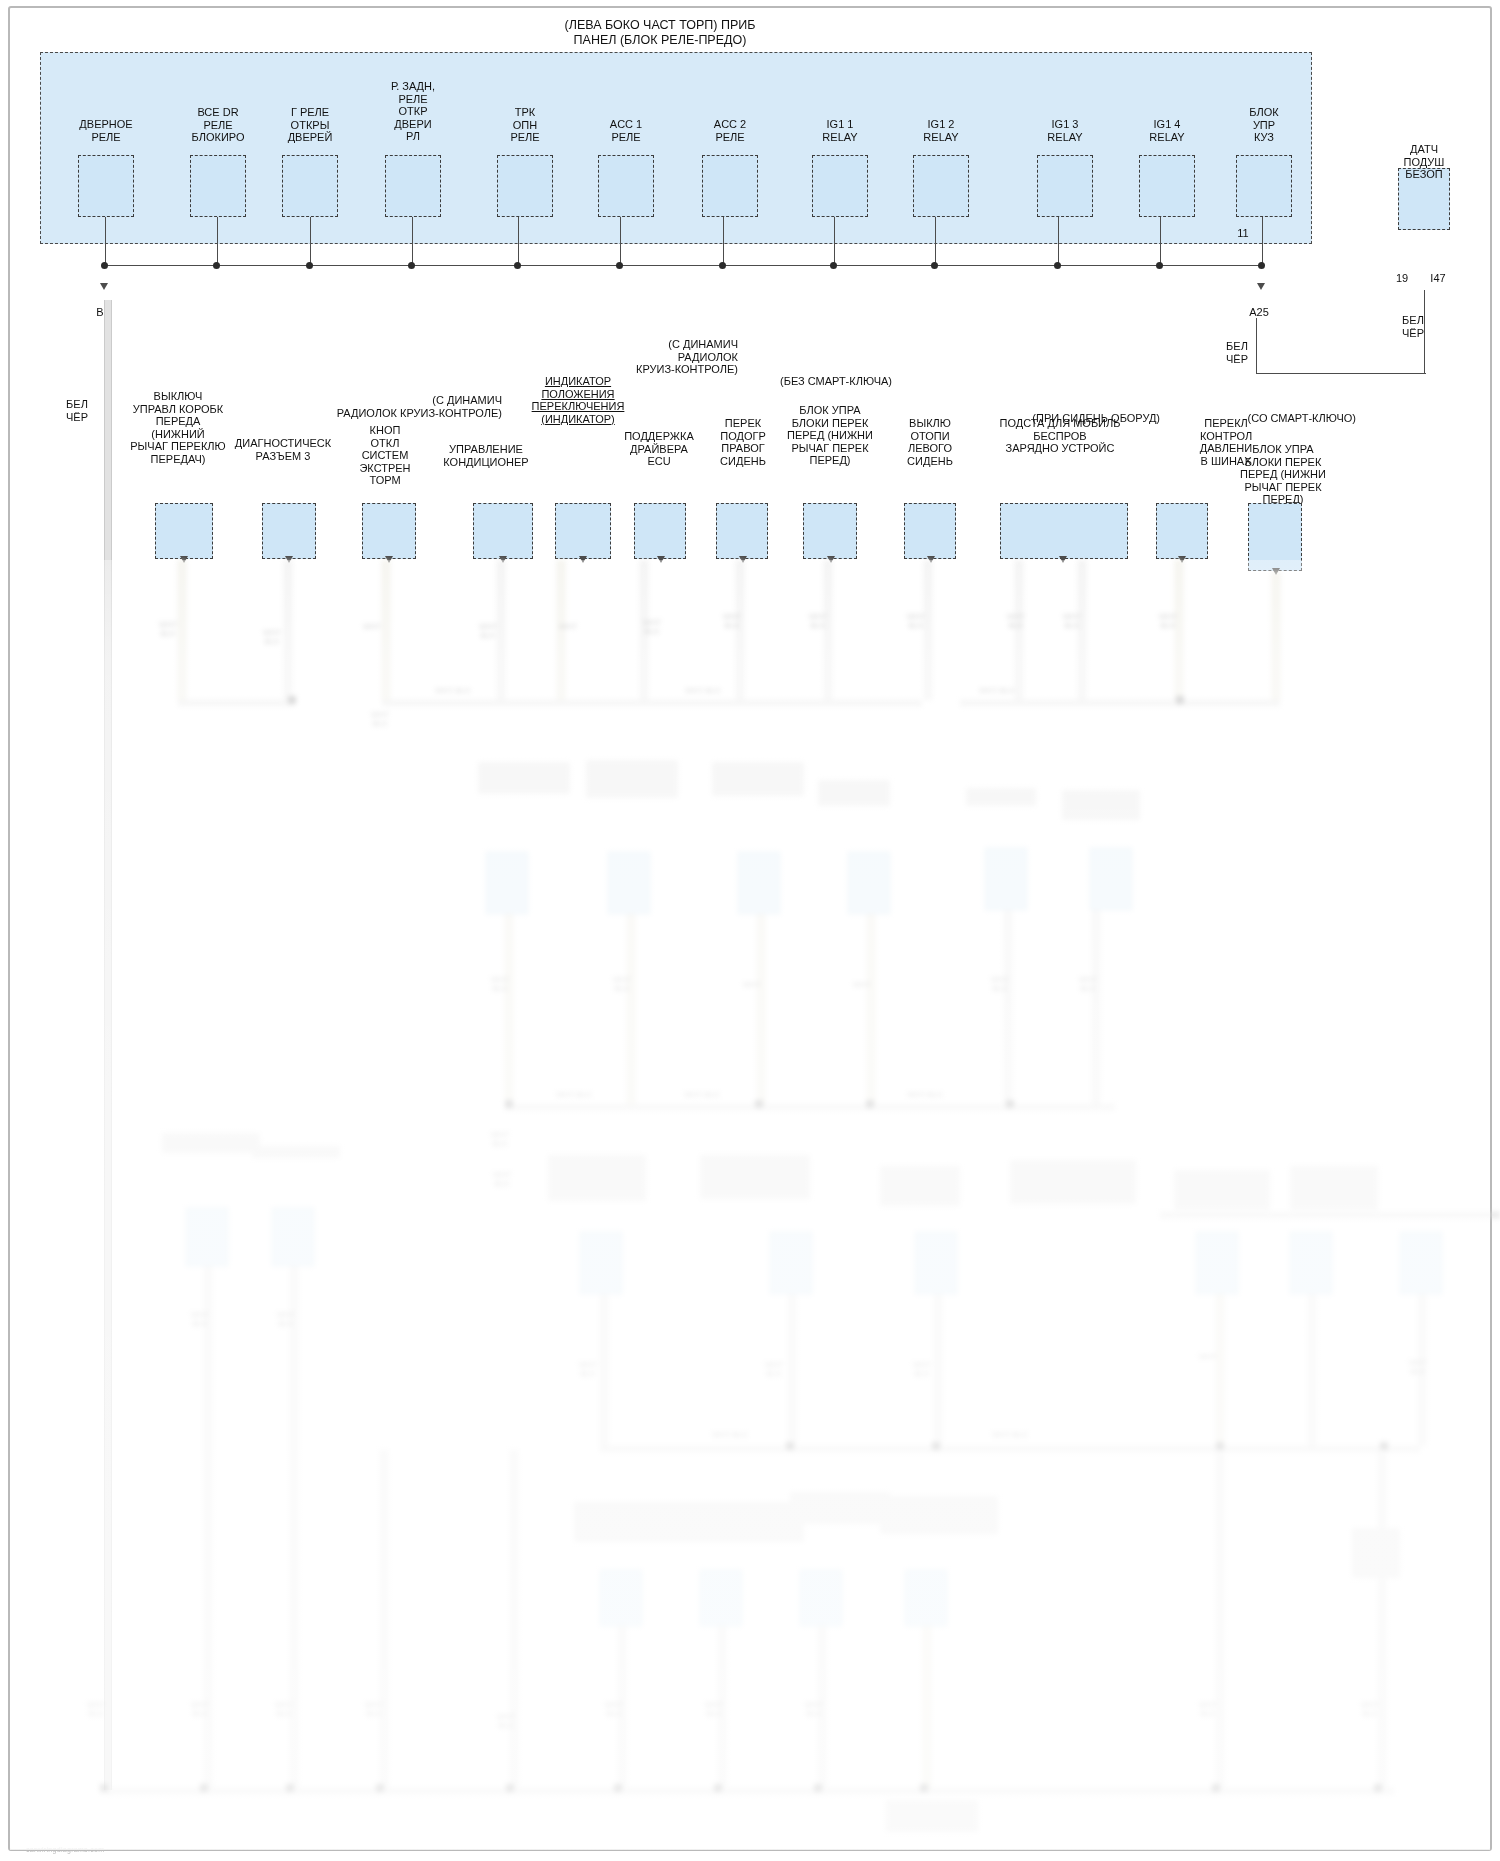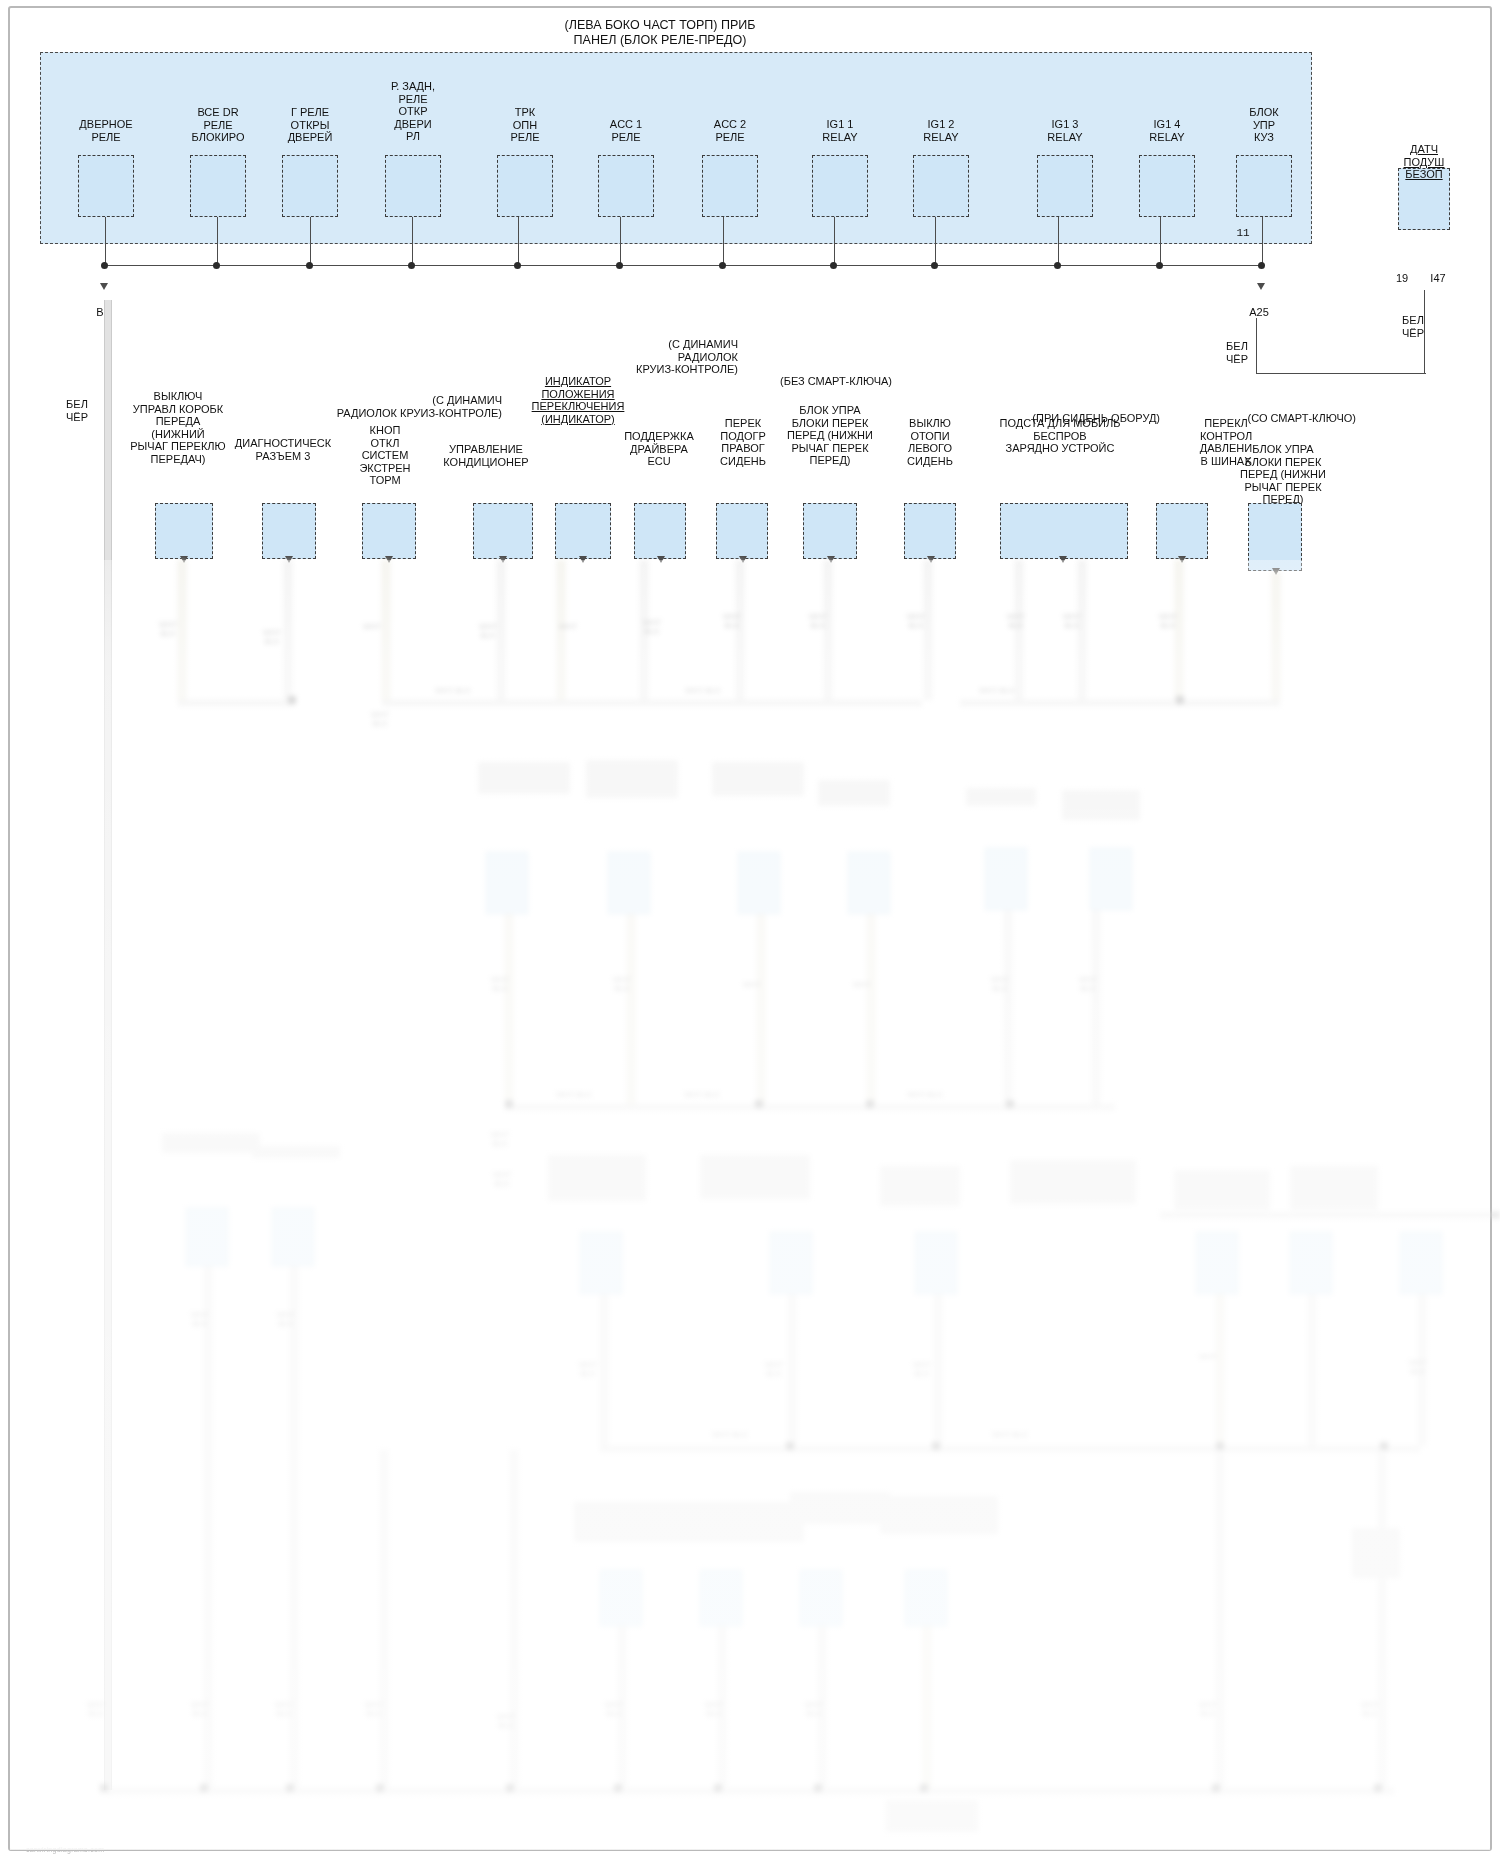--- a/index.html
+++ b/index.html
@@ -272,33 +272,33 @@
   <div class="dot" style="left:408px; top:262px;"></div>
   <div class="dot" style="left:514px; top:262px;"></div>
   <div class="dot" style="left:616px; top:262px;"></div>
   <div class="dot" style="left:719px; top:262px;"></div>
   <div class="dot" style="left:830px; top:262px;"></div>
   <div class="dot" style="left:931px; top:262px;"></div>
   <div class="dot" style="left:1054px; top:262px;"></div>
   <div class="dot" style="left:1156px; top:262px;"></div>
   <div class="dot" style="left:1258px; top:262px;"></div>
 
-  <div class="pin-label" style="left:1228px; top:227px; width:30px;font-family:Liberation Mono, monospace;">11</div>
+  <div class="pin-label" style="left:1228px; top:227px; width:30px;">11</div>
 
   <div class="arrow-down" style="left:100px; top:283px;"></div>
   <div class="arrow-down" style="left:1257px; top:283px;"></div>
 
   <div class="pin-label" style="left:76px; top:306px; width:54px;">B7</div>
   <div class="pin-label" style="left:1232px; top:306px; width:54px;">A25</div>
 
   <div class="wire-label" style="left:48px; top:398px; width:58px;">БЕЛ<br>ЧЁР</div>
   <div class="wire-label" style="left:1208px; top:340px; width:58px;">БЕЛ<br>ЧЁР</div>
 
   <div class="relay" style="left:1398px; top:168px; width:52px; height:62px;"></div>
-  <div class="relay-label" style="left:1378px; top:143px; width:92px;text-decoration:underline;">ДАТЧ<br>ПОДУШ<br>БЕЗОП</div>
+  <div class="relay-label" style="left:1378px; top:143px; width:92px;">ДАТЧ<br>ПОДУШ<br>БЕЗОП</div>
   <div class="pin-label" style="left:1390px; top:272px; width:24px;">19</div>
   <div class="pin-label" style="left:1424px; top:272px; width:28px;">I47</div>
   <div class="wire-label" style="left:1384px; top:314px; width:58px;">БЕЛ<br>ЧЁР</div>
 
   <div class="v-line-dark" style="left:1424px; top:290px; height:83px;"></div>
   <div class="bus-line" style="left:1256px; top:373px; width:170px;"></div>
   <div class="v-line-dark" style="left:1256px; top:318px; height:56px;"></div>
 
   <div class="group-caption" style="left:292px; top:394px; width:210px;">(С ДИНАМИЧ<br>РАДИОЛОК КРУИЗ-КОНТРОЛЕ)</div>
   <div class="group-caption" style="left:578px; top:338px; width:160px;">(С ДИНАМИЧ<br>РАДИОЛОК<br>КРУИЗ-КОНТРОЛЕ)</div>

